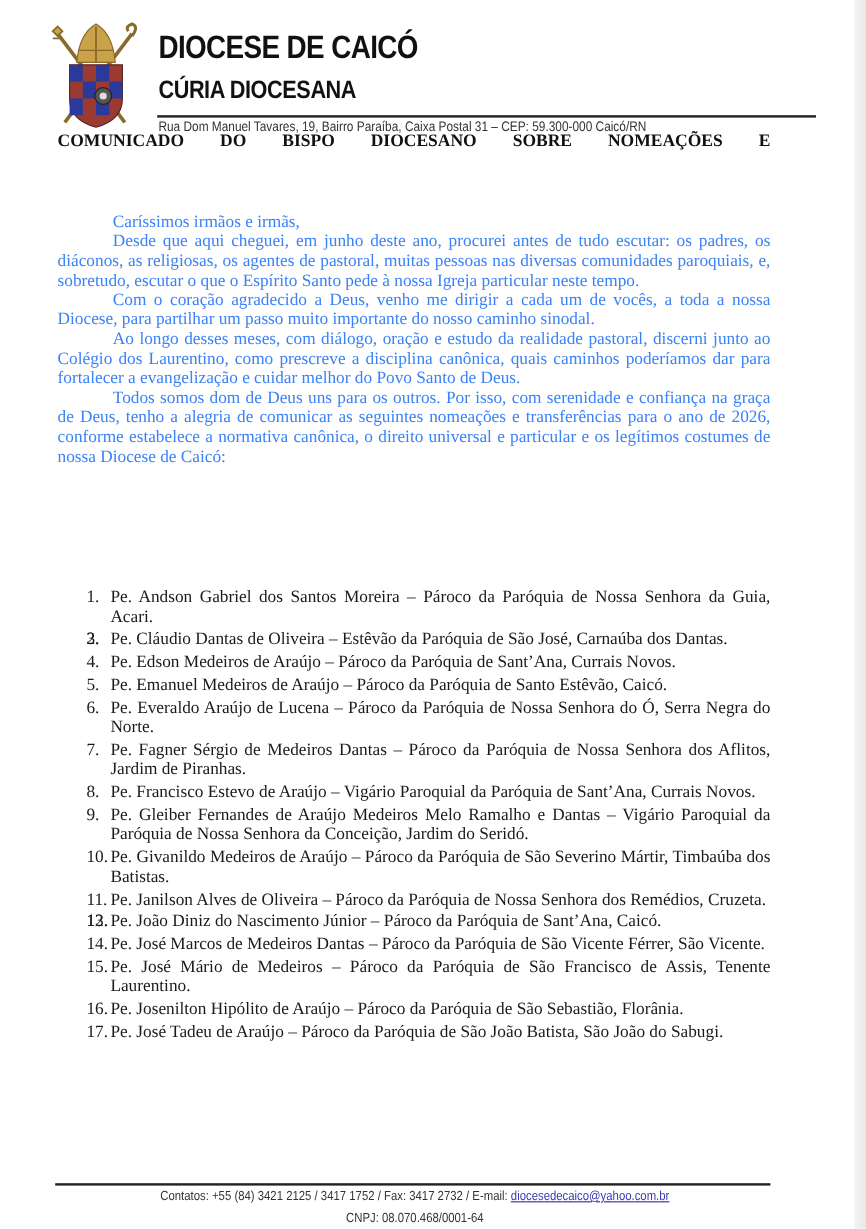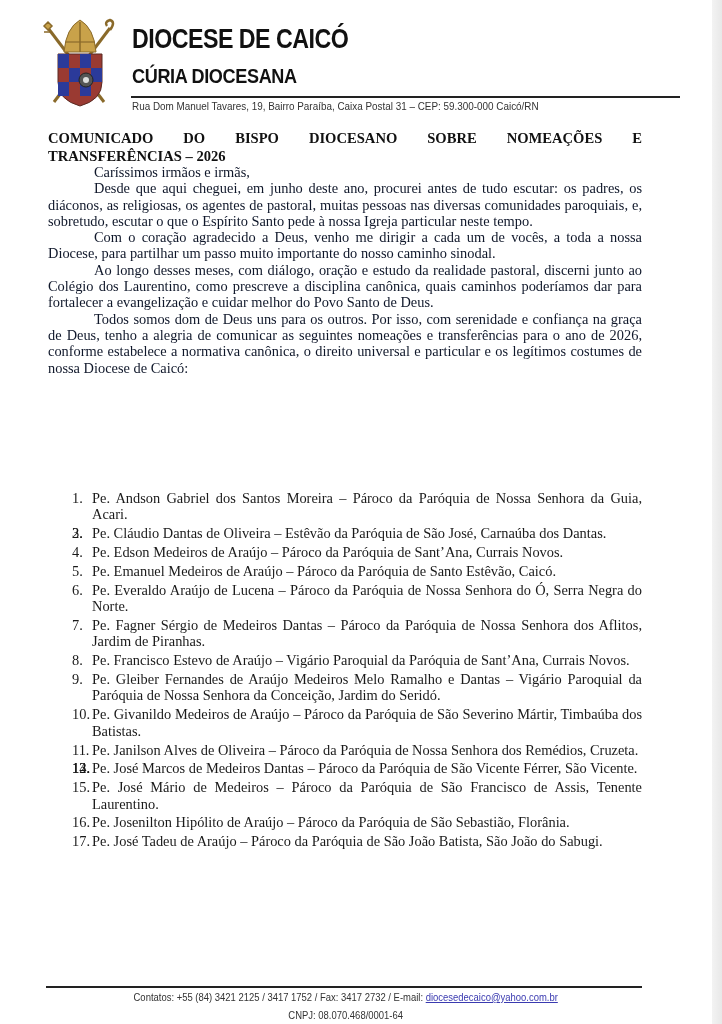--- a/index.html
+++ b/index.html
@@ -31,26 +31,26 @@
   }
   .h-rule { position: absolute; left: 91px; top: 78px; width: 549px; height: 2px; background: #222; }
   .h-addr {
     position: absolute; left: 92px; top: 82px;
     font-family: "Liberation Sans", sans-serif; font-size: 11.5px; color: #333;
     transform: scaleX(0.86); transform-origin: left; white-space: nowrap;
   }
   .doc-title {
     position: absolute; left: 48px; top: 109px; width: 594px;
     font-weight: bold; font-size: 14.6px; line-height: 18px; color: #111;
-    text-align: justify; text-align-last: justify; margin-top: 20px;
+    text-align: justify; text-align-last: justify;
   }
   .doc-title .l2 { text-align-last: left; display: block; }
   .body {
-    position: absolute; left: 48px; top: 164px; width: 594px;
-    font-size: 14.4px; line-height: 16.3px; color: #0f172a;
+    position: absolute; left: 48px; top: 177px; width: 594px;
+    font-size: 14.4px; line-height: 16.3px; color: #3b82f6;
   }
   .body p { margin: 0; text-align: justify; text-indent: 46px; }
   .list {
     position: absolute; left: 48px; top: 490px; width: 594px;
     font-size: 14.4px; line-height: 16.3px; margin: 0; padding: 0; list-style: none;
   }
   .list li { position: relative; padding-left: 44px; text-align: justify; margin-bottom: 2.6px; }
   .list li .num { position: absolute; left: 24px; width: 20px; }
   .footer-rule { position: absolute; left: 46px; top: 986px; width: 596px; height: 2px; background: #222; }
   .footer {
@@ -89,21 +89,20 @@
     <circle cx="46" cy="62" r="3" fill="#ddd"></circle>
   </svg>
   <div class="h-title">DIOCESE DE CAICÓ</div>
   <div class="h-sub">CÚRIA DIOCESANA</div>
   <div class="h-rule"></div>
   <div class="h-addr">Rua Dom Manuel Tavares, 19, Bairro Paraíba, Caixa Postal 31 – CEP: 59.300-000 Caicó/RN</div>
 </div>
 
 <div class="doc-title">
   <span>COMUNICADO DO BISPO DIOCESANO SOBRE NOMEAÇÕES E</span>
-  <span class="l2">TRANSFERÊNCIAS – 2026</span>
 </div>
 
 <div class="body">
   <p>Caríssimos irmãos e irmãs,</p>
   <p>Desde que aqui cheguei, em junho deste ano, procurei antes de tudo escutar:  os padres, os diáconos, as religiosas, os agentes de pastoral, muitas pessoas nas diversas comunidades paroquiais, e, sobretudo, escutar o que o Espírito Santo pede à nossa Igreja particular neste tempo.</p>
   <p>Com o coração agradecido a Deus, venho me dirigir a cada um de vocês, a toda a nossa Diocese, para partilhar um passo muito importante do nosso caminho sinodal.</p>
   <p>Ao longo desses meses, com diálogo, oração e estudo da realidade pastoral, discerni junto ao Colégio dos Laurentino, como prescreve a disciplina canônica, quais caminhos poderíamos dar para fortalecer a evangelização e cuidar melhor do Povo Santo de Deus.</p>
   <p>Todos somos dom de Deus uns para os outros. Por isso, com serenidade e confiança na graça de Deus, tenho a alegria de comunicar as seguintes nomeações e transferências para o ano de 2026, conforme estabelece a normativa canônica, o direito universal e particular e os legítimos costumes de nossa Diocese de Caicó:</p>
 </div>
 
@@ -113,21 +112,21 @@
   <li><span class="num">3.</span><span>Pe. Cláudio Dantas de Oliveira – Estêvão da Paróquia de São José, Carnaúba dos Dantas.</span></li>
   <li><span class="num">4.</span><span>Pe. Edson Medeiros de Araújo – Pároco da Paróquia de Sant’Ana, Currais Novos.</span></li>
   <li><span class="num">5.</span><span>Pe. Emanuel Medeiros de Araújo – Pároco da Paróquia de Santo Estêvão, Caicó.</span></li>
   <li><span class="num">6.</span><span>Pe. Everaldo Araújo de Lucena – Pároco da Paróquia de Nossa Senhora do Ó, Serra Negra do Norte.</span></li>
   <li><span class="num">7.</span><span>Pe. Fagner Sérgio de Medeiros Dantas – Pároco da Paróquia de Nossa Senhora dos Aflitos, Jardim de Piranhas.</span></li>
   <li><span class="num">8.</span><span>Pe. Francisco Estevo de Araújo – Vigário Paroquial da Paróquia de Sant’Ana, Currais Novos.</span></li>
   <li><span class="num">9.</span><span>Pe. Gleiber Fernandes de Araújo Medeiros Melo Ramalho e Dantas – Vigário Paroquial da Paróquia de Nossa Senhora da Conceição, Jardim do Seridó.</span></li>
   <li><span class="num">10.</span><span>Pe. Givanildo Medeiros de Araújo – Pároco da Paróquia de São Severino Mártir, Timbaúba dos Batistas.</span></li>
   <li><span class="num">11.</span><span>Pe. Janilson Alves de Oliveira – Pároco da Paróquia de Nossa Senhora dos Remédios, Cruzeta.</span></li>
   <li><span class="num">12.</span></li>
-  <li><span class="num">13.</span></li>
+  <li><span class="num">13.</span><span>Pe. João Diniz do Nascimento Júnior – Pároco da Paróquia de Sant’Ana, Caicó.</span></li>
   <li><span class="num">14.</span><span>Pe. José Marcos de Medeiros Dantas – Pároco da Paróquia de São Vicente Férrer, São Vicente.</span></li>
   <li><span class="num">15.</span><span>Pe. José Mário de Medeiros – Pároco da Paróquia de São Francisco de Assis, Tenente Laurentino.</span></li>
   <li><span class="num">16.</span><span>Pe. Josenilton Hipólito de Araújo – Pároco da Paróquia de São Sebastião, Florânia.</span></li>
   <li><span class="num">17.</span><span>Pe. José Tadeu de Araújo – Pároco da Paróquia de São João Batista, São João do Sabugi.</span></li>
 </ol>
 
 <div class="footer-rule"></div>
 <div class="footer">
   <div class="inner">
     <span>Contatos: +55 (84) 3421 2125 / 3417 1752 / Fax: 3417 2732 / E-mail: </span><a>diocesedecaico@yahoo.com.br</a>

